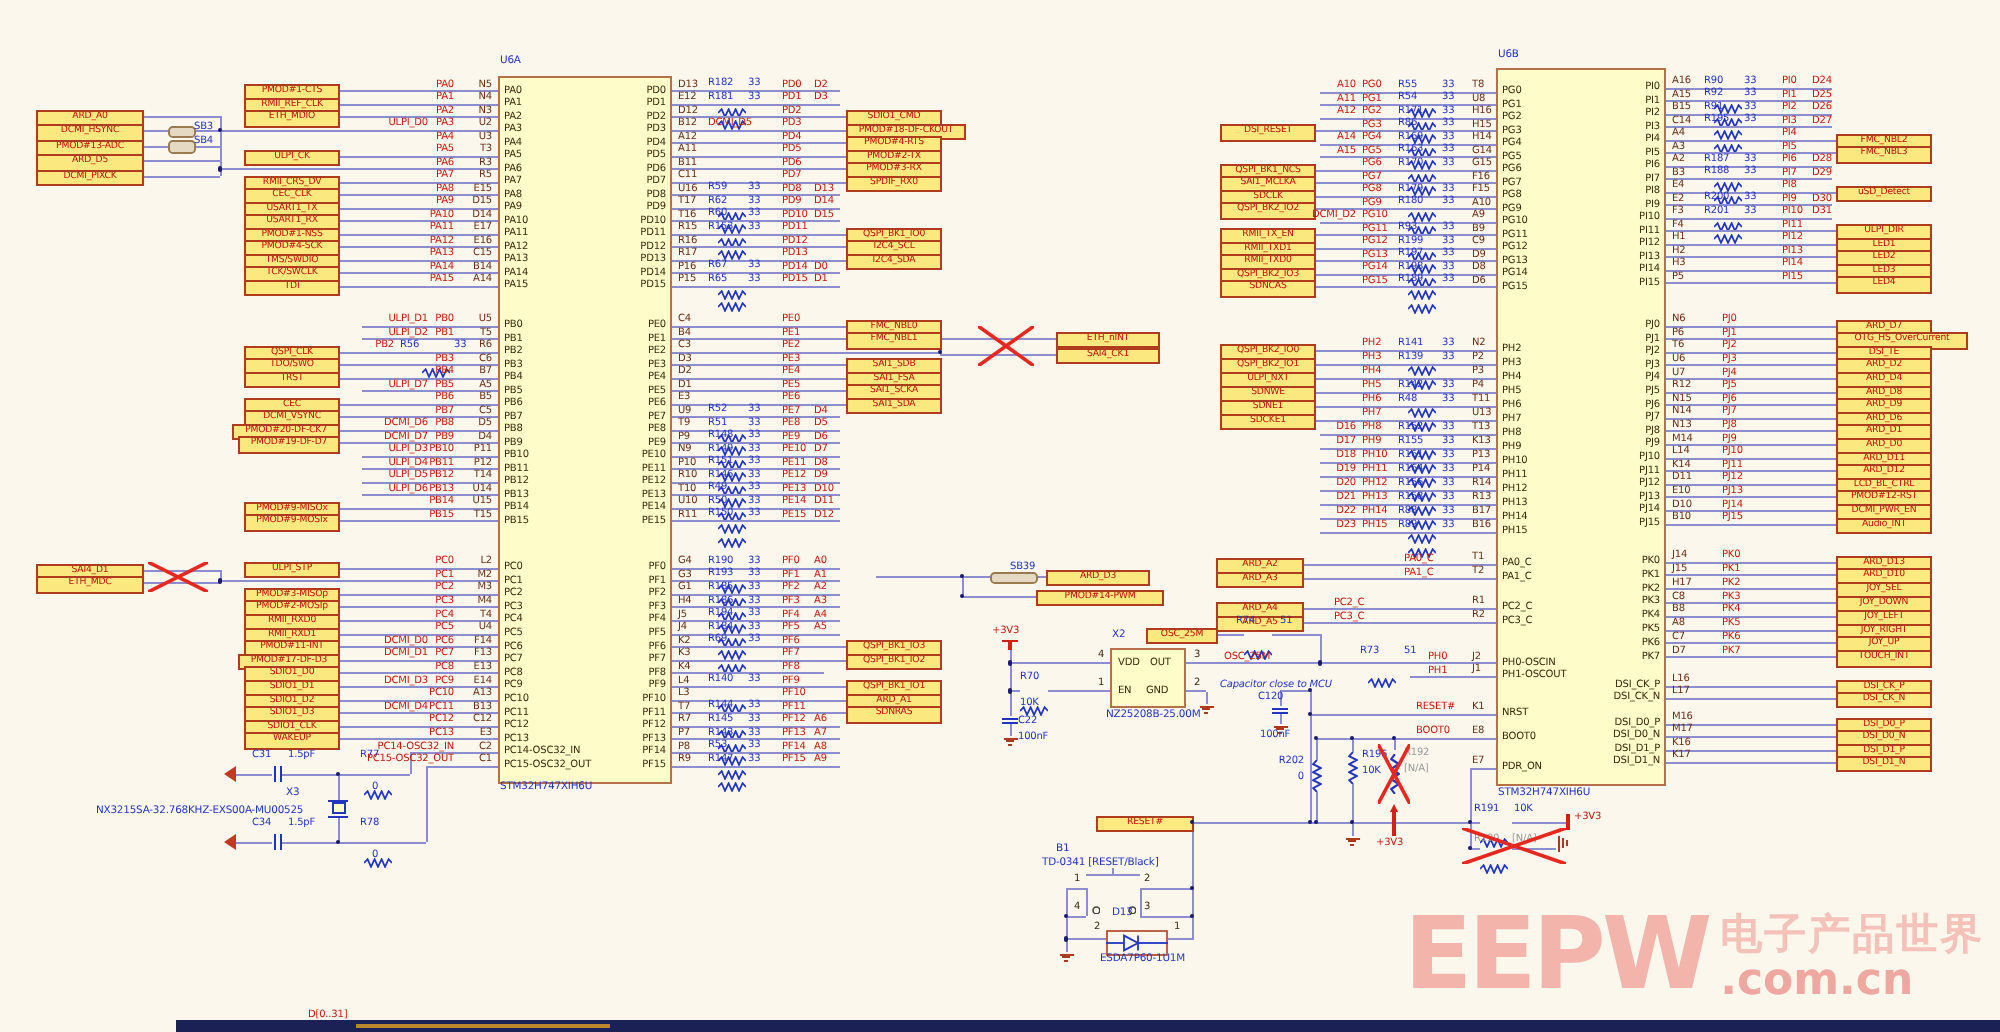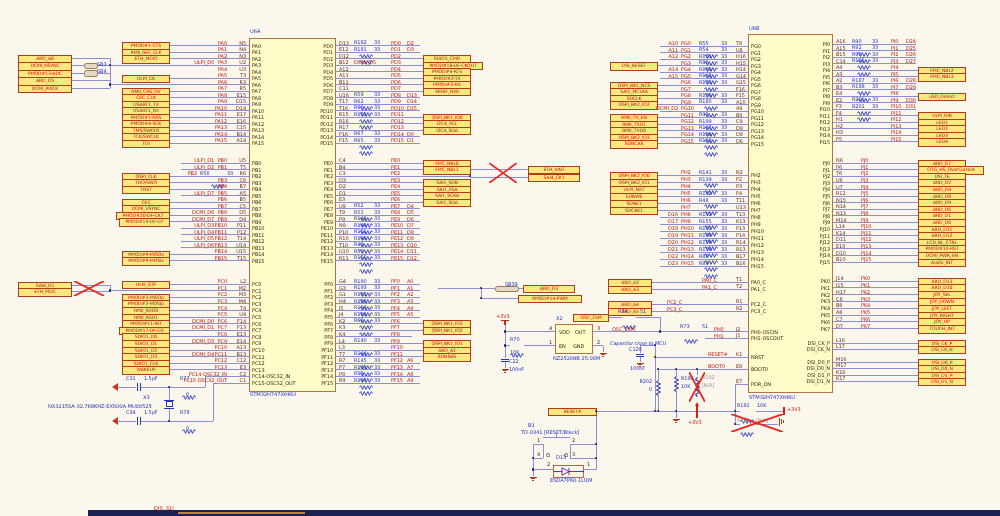--- a/index.html
+++ b/index.html
@@ -1515,14 +1515,19 @@
       </svg></div>
     <div class="svgc" style="left: 689px; top: 372px;"><svg width="16" height="30">
         <line x1="0" y1="0" x2="16" y2="30" stroke="#e8281e" stroke-width="1.8"></line>
         <line x1="0" y1="30" x2="16" y2="0" stroke="#e8281e" stroke-width="1.8"></line>
       </svg></div>
     <div class="svgc" style="left: 731px; top: 414px;"><svg width="52" height="18">
         <line x1="0" y1="0" x2="52" y2="18" stroke="#e8281e" stroke-width="1.8"></line>
         <line x1="0" y1="18" x2="52" y2="0" stroke="#e8281e" stroke-width="1.8"></line>
       </svg></div>
     <div class="wm">
+    <span class="wm-logo">EEPW</span>
+    <div class="wm-right">
+      <span class="wm-cjk">电子产品世界</span>
+      <span class="wm-domain">.com.cn</span>
+    </div>
   </div>
 </div>
 
 </body></html>

